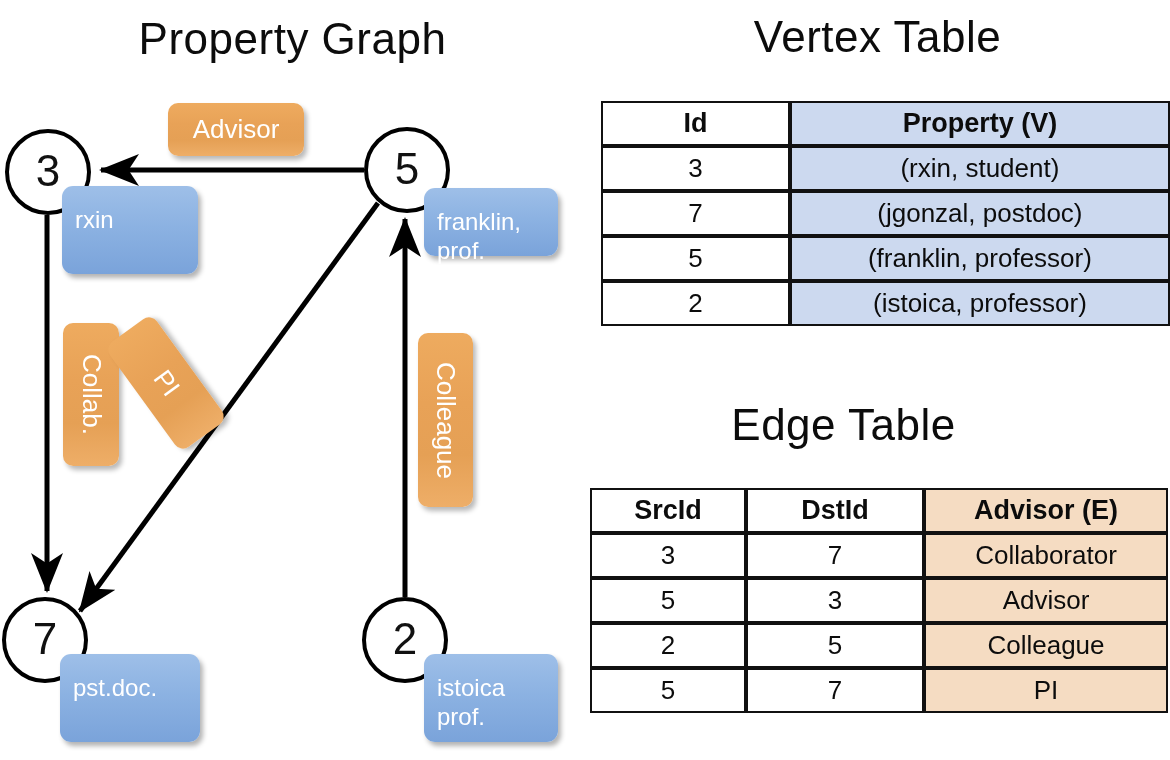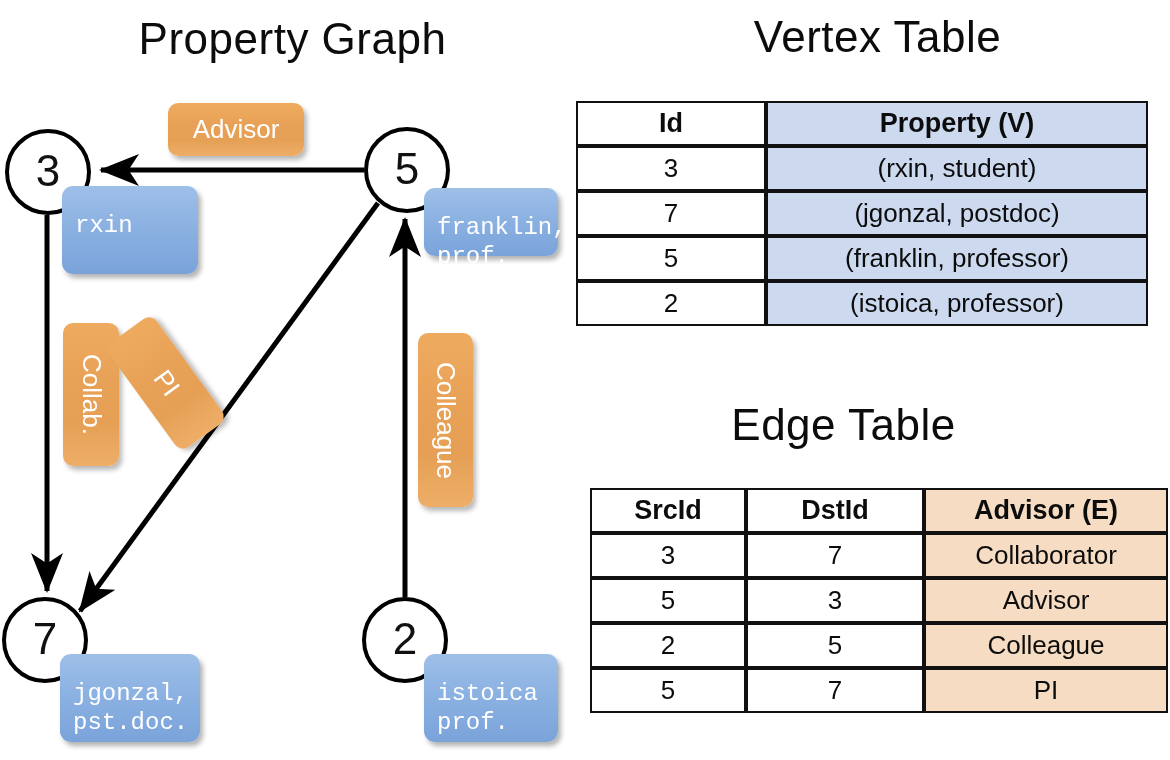--- a/index.html
+++ b/index.html
@@ -69,25 +69,25 @@
   #node-7 { left: 2px;   top: 597px; }
   #node-2 { left: 362px; top: 597px; }
 
   
   .prop-box {
     position: absolute;
     border-radius: 11px;
     background: linear-gradient(to bottom, #9ebfe8 0%, #8cb2e2 45%, #7aa3da 100%);
     box-shadow: 3px 4px 5px rgba(0,0,0,0.30);
     color: #ffffff;
-    font-family: Liberation Mono, monospace;
+    font-family: Liberation Sans, sans-serif;
     font-weight: 300;
     font-size: 24px;
     line-height: 1.22;
-    padding: 25px 0 0 13px;
+    padding: 19px 0 0 13px;
     box-sizing: border-box;
     z-index: 4;
   }
   #prop-3 { left: 62px;  top: 186px; width: 136px; height: 88px; }
   #prop-5 { left: 424px; top: 188px; width: 134px; height: 68px; }
   #prop-7 { left: 60px;  top: 654px; width: 140px; height: 88px; }
   #prop-2 { left: 424px; top: 654px; width: 134px; height: 88px; }
 
   
   .edge-label {
@@ -146,21 +146,21 @@
     height: 45px;
     box-sizing: border-box;
     background: #ffffff;
     color: #0c0c0c;
   }
   .data-table th {
     font-weight: bold;
     font-size: 27px;
   }
 
-  #vertex-table { left: 576px; top: 101px; }
+  #vertex-table { left: 601px; top: 101px; }
   #vertex-table .col-id   { width: 190px; }
   #vertex-table .col-prop { width: 382px; background: #ccd9ef; }
 
   #edge-table { left: 590px; top: 488px; border-radius: 9px; }
   #edge-table .col-src  { width: 156px; }
   #edge-table .col-dst  { width: 178px; margin-top: 29px; }
   #edge-table .col-prop { width: 244px; background: #f5dcc2; }
 
   .vtext { display: inline-block; }
 </style>
@@ -205,21 +205,20 @@
   </div>
 
   <div class="prop-box" id="prop-3">
     <div>rxin</div>
   </div>
   <div class="prop-box" id="prop-5">
     <div>franklin,</div>
     <div>prof.</div>
   </div>
   <div class="prop-box" id="prop-7">
-    <div>jgonzal,</div>
     <div>pst.doc.</div>
   </div>
   <div class="prop-box" id="prop-2">
     <div>istoica</div>
     <div>prof.</div>
   </div>
 
   <div class="edge-label" id="edge-label-advisor">
     <span class="vtext">Advisor</span>
   </div>

